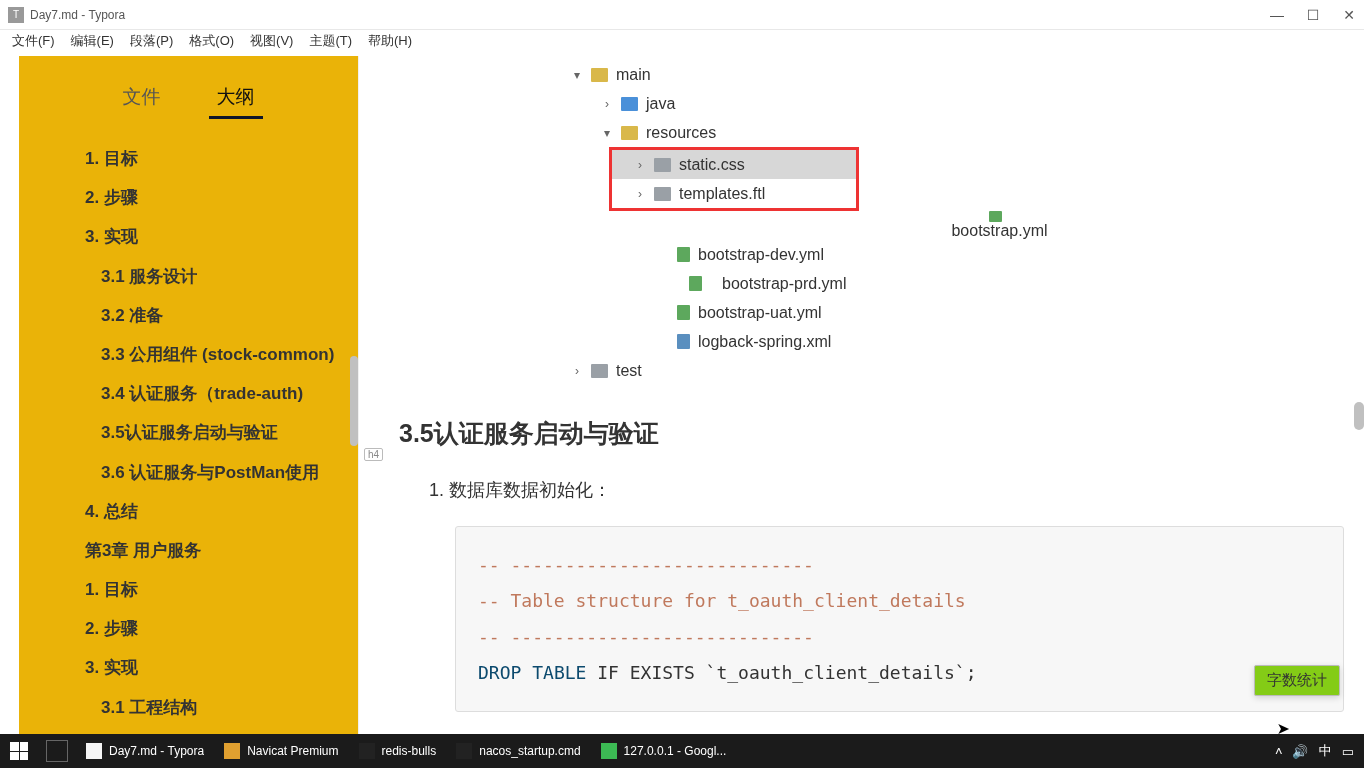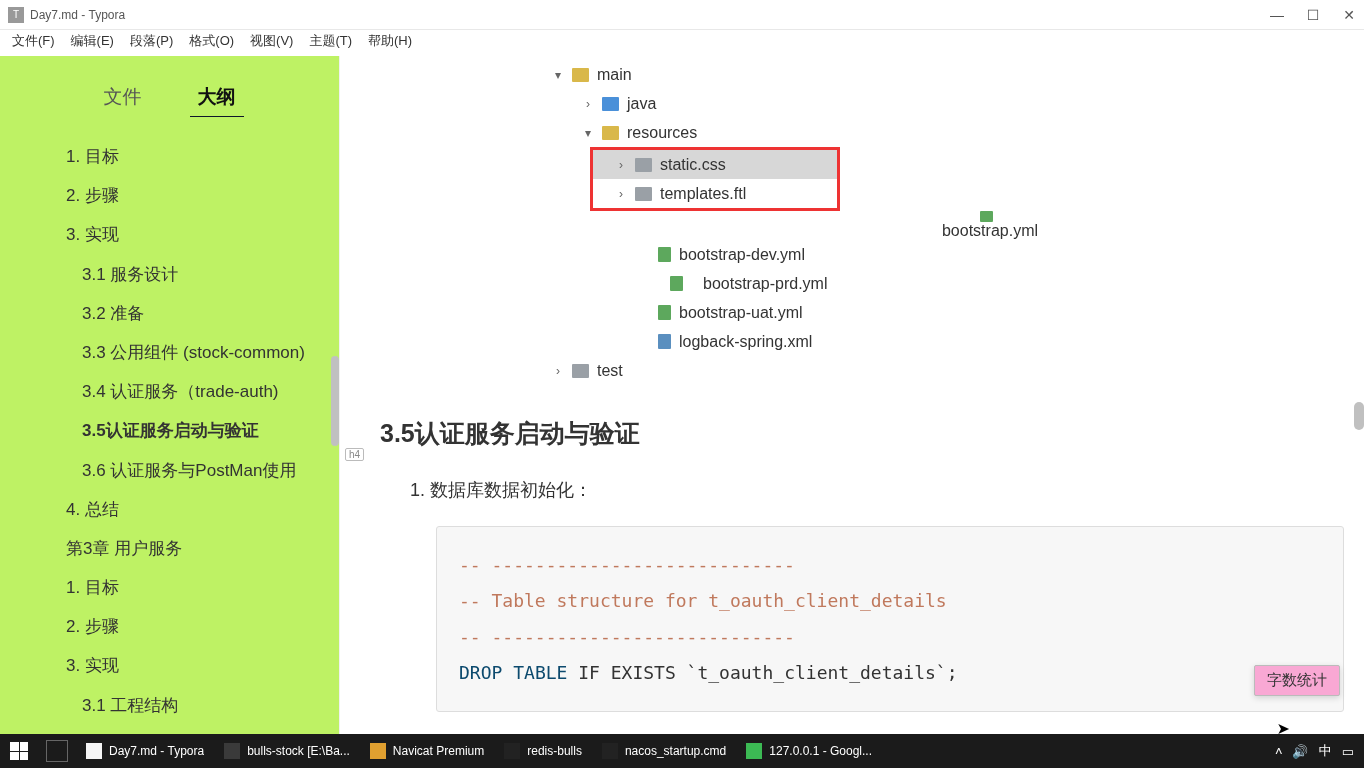--- a/index.html
+++ b/index.html
@@ -5,26 +5,26 @@
 * { margin: 0; padding: 0; box-sizing: border-box; }
 body { font-family: "Microsoft YaHei", sans-serif; font-size: 14px; color: #333; background: #fff; overflow: hidden; width: 1364px; height: 768px; position: relative; }
 .titlebar { height: 30px; display: flex; align-items: center; padding: 0 8px; background: #fff; border-bottom: 1px solid #e8e8e8; }
 .titlebar .app-icon { width: 16px; height: 16px; background: #999; margin-right: 6px; font-size: 10px; display: flex; align-items: center; justify-content: center; color: #fff; }
 .titlebar .title { font-size: 12px; color: #565656; flex: 1; }
 .titlebar .win-controls { display: flex; gap: 22px; }
 .titlebar .win-btn { width: 14px; height: 14px; display: flex; align-items: center; justify-content: center; color: #555; font-size: 14px; }
 .menubar { height: 26px; display: flex; align-items: flex-start; padding: 0 6px; gap: 4px; font-size: 13px; color: #333; }
 .menubar .menu-item { padding: 2px 6px; }
 .main { display: flex; height: 678px; }
-.sidebar { width: 340px; background: #bef264; display: flex; flex-direction: column; border-right: 1px solid #f0f0f0; position: relative; }
+.sidebar { width: 340px; background: #eab308; display: flex; flex-direction: column; border-right: 1px solid #f0f0f0; position: relative; margin-left: 19px; }
 .sidebar-tabs { display: flex; justify-content: center; gap: 40px; padding: 22px 0 10px; }
 .sidebar-tab { font-size: 19px; color: #555; padding: 6px 8px; }
-.sidebar-tab.active { color: #111; font-weight: 700; border-bottom: 1px solid #0f172a; }
+.sidebar-tab.active { color: #111; font-weight: 400; border-bottom: 3px solid #0f172a; }
 .outline { flex: 1; overflow-y: auto; padding: 10px 0 10px 16px; }
-.outline-item { padding: 6px 0; font-size: 17px; color: #333; line-height: 1.6; cursor: pointer; }
+.outline-item { padding: 6px 0; font-size: 17px; color: #333; line-height: 1.6; cursor: pointer; font-weight: bold; }
 .outline-item.l1 { padding-left: 50px; }
 .outline-item.l2 { padding-left: 66px; }
 .outline-item.active { font-weight: 700; }
 .sidebar-scroll { position: absolute; right: 0; top: 300px; width: 8px; height: 90px; background: #c0c0c0; border-radius: 4px; }
 .content { flex: 1; overflow-y: auto; padding: 0 20px 0 40px; position: relative; }
 .tree { padding: 0 0 12px 0; }
 .tree-row { display: flex; align-items: center; height: 29px; font-size: 16px; color: #333; }
 .tree-row.highlighted { background: #d7d7d7; }
 .tree-chevron { width: 16px; text-align: center; color: #666; font-size: 12px; margin-right: 6px; }
 .tree-icon { width: 17px; height: 14px; margin-right: 8px; border-radius: 1px; }
@@ -38,21 +38,21 @@
 .heading { font-size: 25px; font-weight: 700; margin: 20px 0 28px 0; }
 .numbered { font-size: 18px; font-weight: 400; margin: 0 0 24px 30px; }
 .codeblock { margin: 0 0 20px 56px; background: #f7f7f7; border: 1px solid #ddd; border-radius: 3px; padding: 20px 22px; font-family: Consolas, monospace; font-size: 18px; line-height: 2.0; white-space: pre; color: #333; overflow: hidden; }
 .code-comment { color: #c0795d; }
 .code-keyword { color: #0c4a6e; }
 .content-scroll { position: absolute; right: 0; top: 346px; width: 10px; height: 28px; background: #c0c0c0; border-radius: 5px; }
 .statusbar { height: 34px; display: flex; align-items: center; border-top: 1px solid #e4e4e4; padding: 0 18px; font-size: 14px; color: #666; }
 .statusbar .nav-icons { display: flex; gap: 22px; flex: 1; align-items: center; font-size: 17px; }
 .statusbar .font-btn { margin-right: 26px; font-family: serif; font-style: italic; }
 .statusbar .wordcount { display: flex; align-items: center; gap: 4px; }
-.wc-tooltip { position: absolute; right: 24px; bottom: 72px; background: #f9a8d4; border: 1px solid #bbb; padding: 5px 12px; font-size: 15px; box-shadow: 0 2px 6px rgba(0,0,0,0.15); border-radius: 2px; }
+.wc-tooltip { position: absolute; right: 24px; bottom: 72px; background: #84cc16; border: 1px solid #bbb; padding: 5px 12px; font-size: 15px; box-shadow: 0 2px 6px rgba(0,0,0,0.15); border-radius: 2px; }
 .taskbar { position: absolute; bottom: 0; left: 0; right: 0; height: 34px; background: #1b1b1b; display: flex; align-items: center; color: #fff; font-size: 12px; }
 .taskbar .start { width: 18px; height: 18px; margin: 0 10px; display: grid; grid-template-columns: 1fr 1fr; grid-template-rows: 1fr 1fr; gap: 1px; }
 .taskbar .start div { background: #fff; }
 .taskbar .tb-icon { width: 22px; height: 22px; margin: 0 8px; border: 1px solid #666; }
 .taskbar .task { display: flex; align-items: center; height: 34px; padding: 0 10px; gap: 7px; max-width: 164px; }
 .taskbar .task-icon { width: 16px; height: 16px; background: #555; flex-shrink: 0; }
 .taskbar .task-label { white-space: nowrap; overflow: hidden; text-overflow: ellipsis; }
 .taskbar .tray { margin-left: auto; display: flex; align-items: center; gap: 10px; padding-right: 10px; font-size: 13px; }
 .cursor-ptr { position: absolute; right: 74px; bottom: 30px; font-size: 16px; color: #000; pointer-events: none; }
 </style>
@@ -201,24 +201,20 @@
       <div></div>
       <div></div>
     </div>
   <div class="tb-icon"></div>
   <div id="tasks" style="display:flex;">
       <div class="task">
         <div class="task-icon" style="background: rgb(245, 245, 245);"></div>
         <div class="task-label">Day7.md - Typora</div>
       </div>
       <div class="task">
-        <div class="task-icon" style="background: rgb(58, 58, 58);"></div>
-        <div class="task-label">bulls-stock [E:\Ba...</div>
-      </div>
-      <div class="task">
         <div class="task-icon" style="background: rgb(224, 160, 48);"></div>
         <div class="task-label">Navicat Premium</div>
       </div>
       <div class="task">
         <div class="task-icon" style="background: rgb(34, 34, 34);"></div>
         <div class="task-label">redis-bulls</div>
       </div>
       <div class="task">
         <div class="task-icon" style="background: rgb(34, 34, 34);"></div>
         <div class="task-label">nacos_startup.cmd</div>

